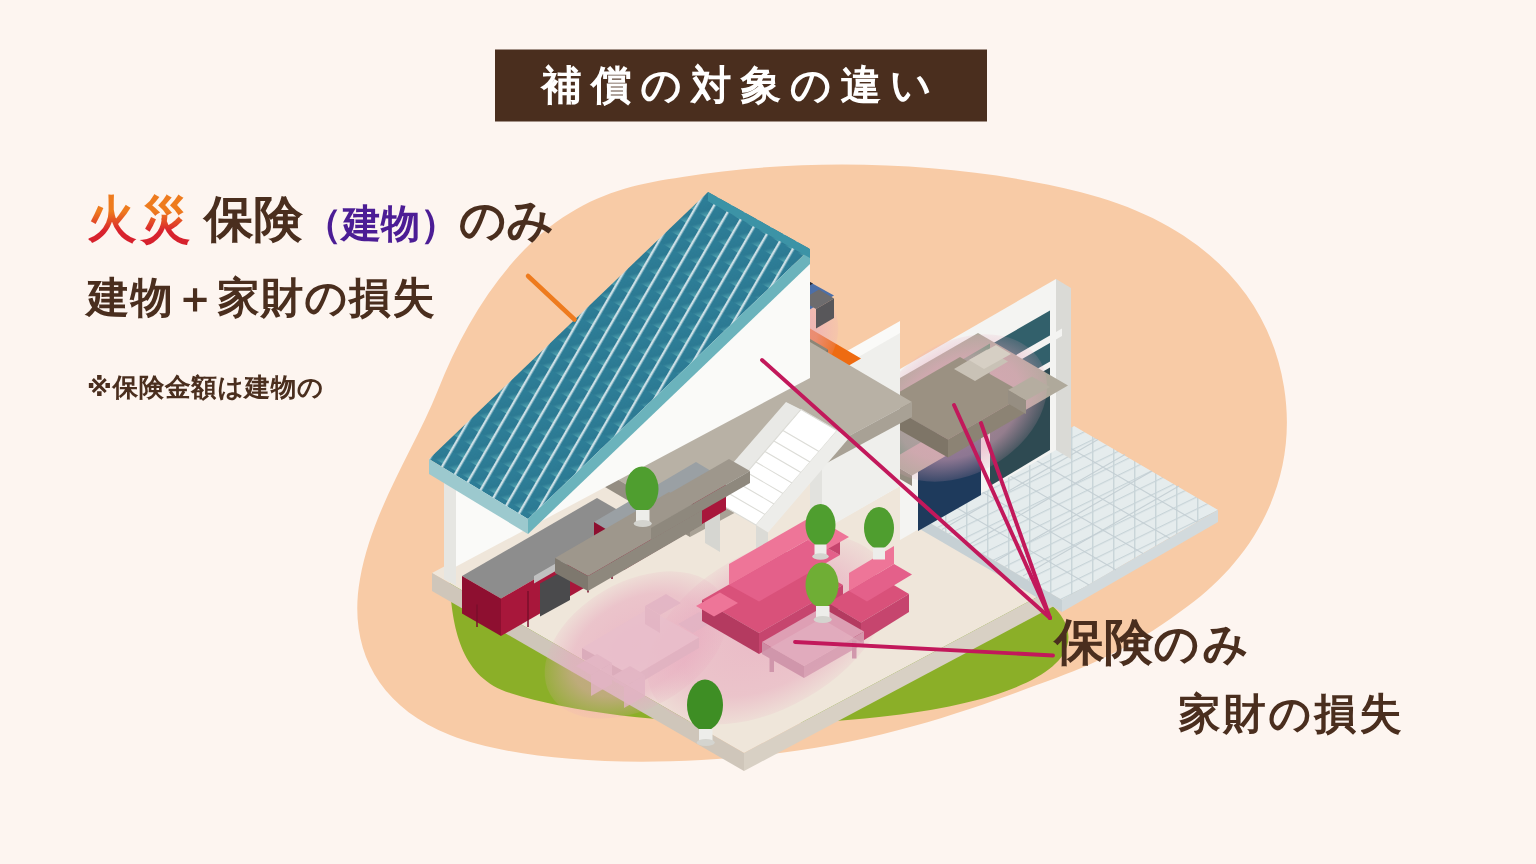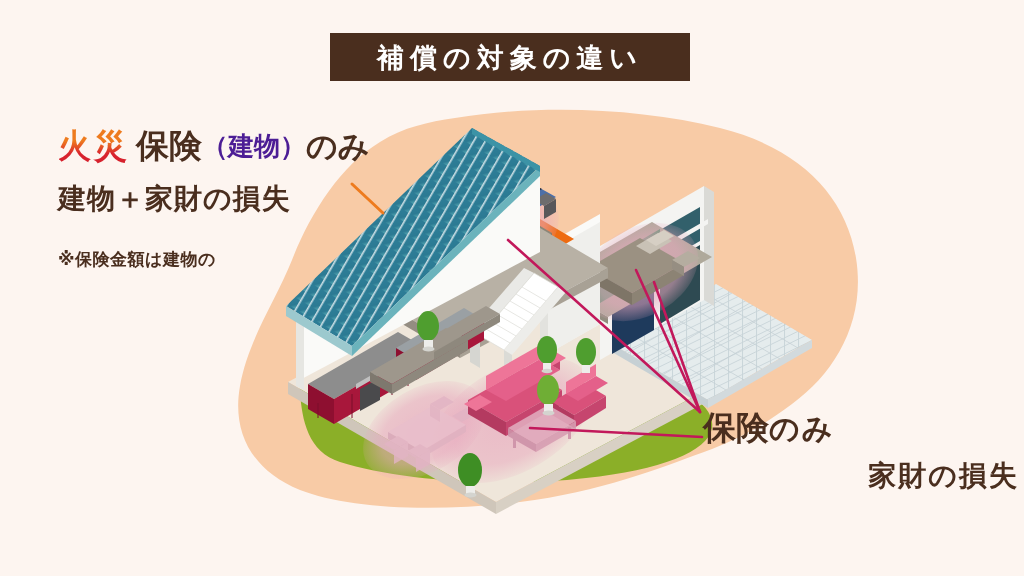--- a/index.html
+++ b/index.html
@@ -6,34 +6,34 @@
   body{
     width:1024px;height:576px;overflow:hidden;
     background:#FDF5F0;
     font-family:"DejaVu Sans","Liberation Sans",sans-serif;
     position:relative;
   }
   #stage{position:absolute;left:0;top:0;width:1024px;height:576px;}
 
   
   .title-band{
-    position:absolute;left:330px;top:33px;width:360px;height:48px;
+    position:absolute;left:330px;top:33px;width:328px;height:48px;
     background:#4A2E1E;
     display:flex;align-items:center;justify-content:center;
   }
   .title-band .t{
     color:#FFFFFF;font-size:27px;font-weight:bold;letter-spacing:6px;
     line-height:1;white-space:nowrap;
   }
 
   
   .left-block{position:absolute;left:58px;top:128px;width:400px;}
   .head1{
     font-size:33px;font-weight:bold;line-height:1.1;white-space:nowrap;
-    color:#4A2E1E;display:flex;align-items:center;
+    color:#4A2E1E;display:flex;align-items:flex-end;
   }
   .kasai{
     background:linear-gradient(180deg,#EE7B1E 0%,#EE7B1E 36%,#D9232E 72%,#D5202C 100%);
     -webkit-background-clip:text;background-clip:text;
     -webkit-text-fill-color:transparent;color:transparent;
     letter-spacing:3px;padding-right:6px;
   }
   .hoken1{color:#4A2E1E;letter-spacing:0px;}
   .head1-paren{font-size:26px;color:#4c1d95;}
   .head1-nomi{font-size:31px;color:#4A2E1E;}
@@ -55,21 +55,21 @@
   .kazai{
     background:linear-gradient(180deg,#D93A7C 0%,#C2185B 55%,#B01050 100%);
     -webkit-background-clip:text;background-clip:text;
     -webkit-text-fill-color:transparent;color:transparent;
     letter-spacing:4px;padding-right:5px;
   }
   .hoken2{color:#4A2E1E;}
   .nomi2{color:#4A2E1E;font-size:30px;letter-spacing:2px;}
   .head4{
     margin-top:11px;font-size:28px;font-weight:bold;color:#4A2E1E;
-    letter-spacing:2px;text-align:right;padding-right:4px;white-space:nowrap;
+    letter-spacing:2px;text-align:center;padding-right:4px;white-space:nowrap;
   }
 
   
   #art{position:absolute;left:0;top:0;}
 </style>
 </head>
 <body>
 
 <div id="stage">
 

